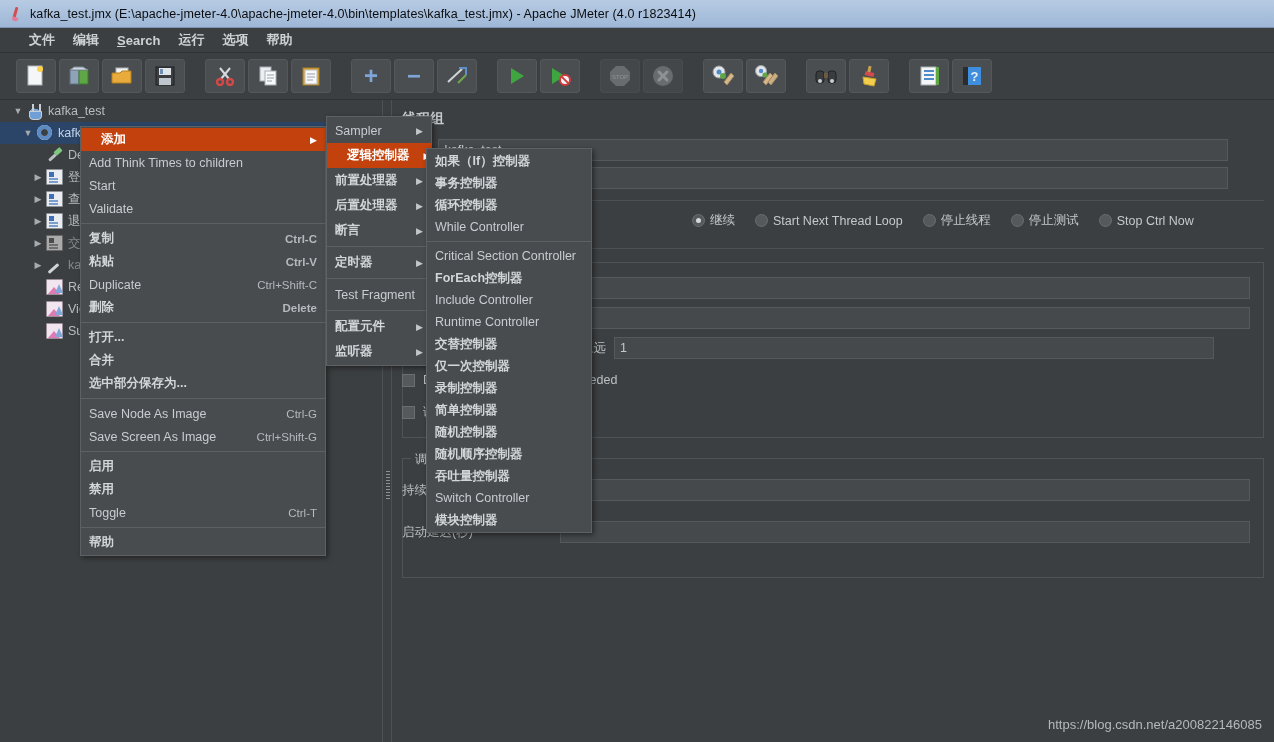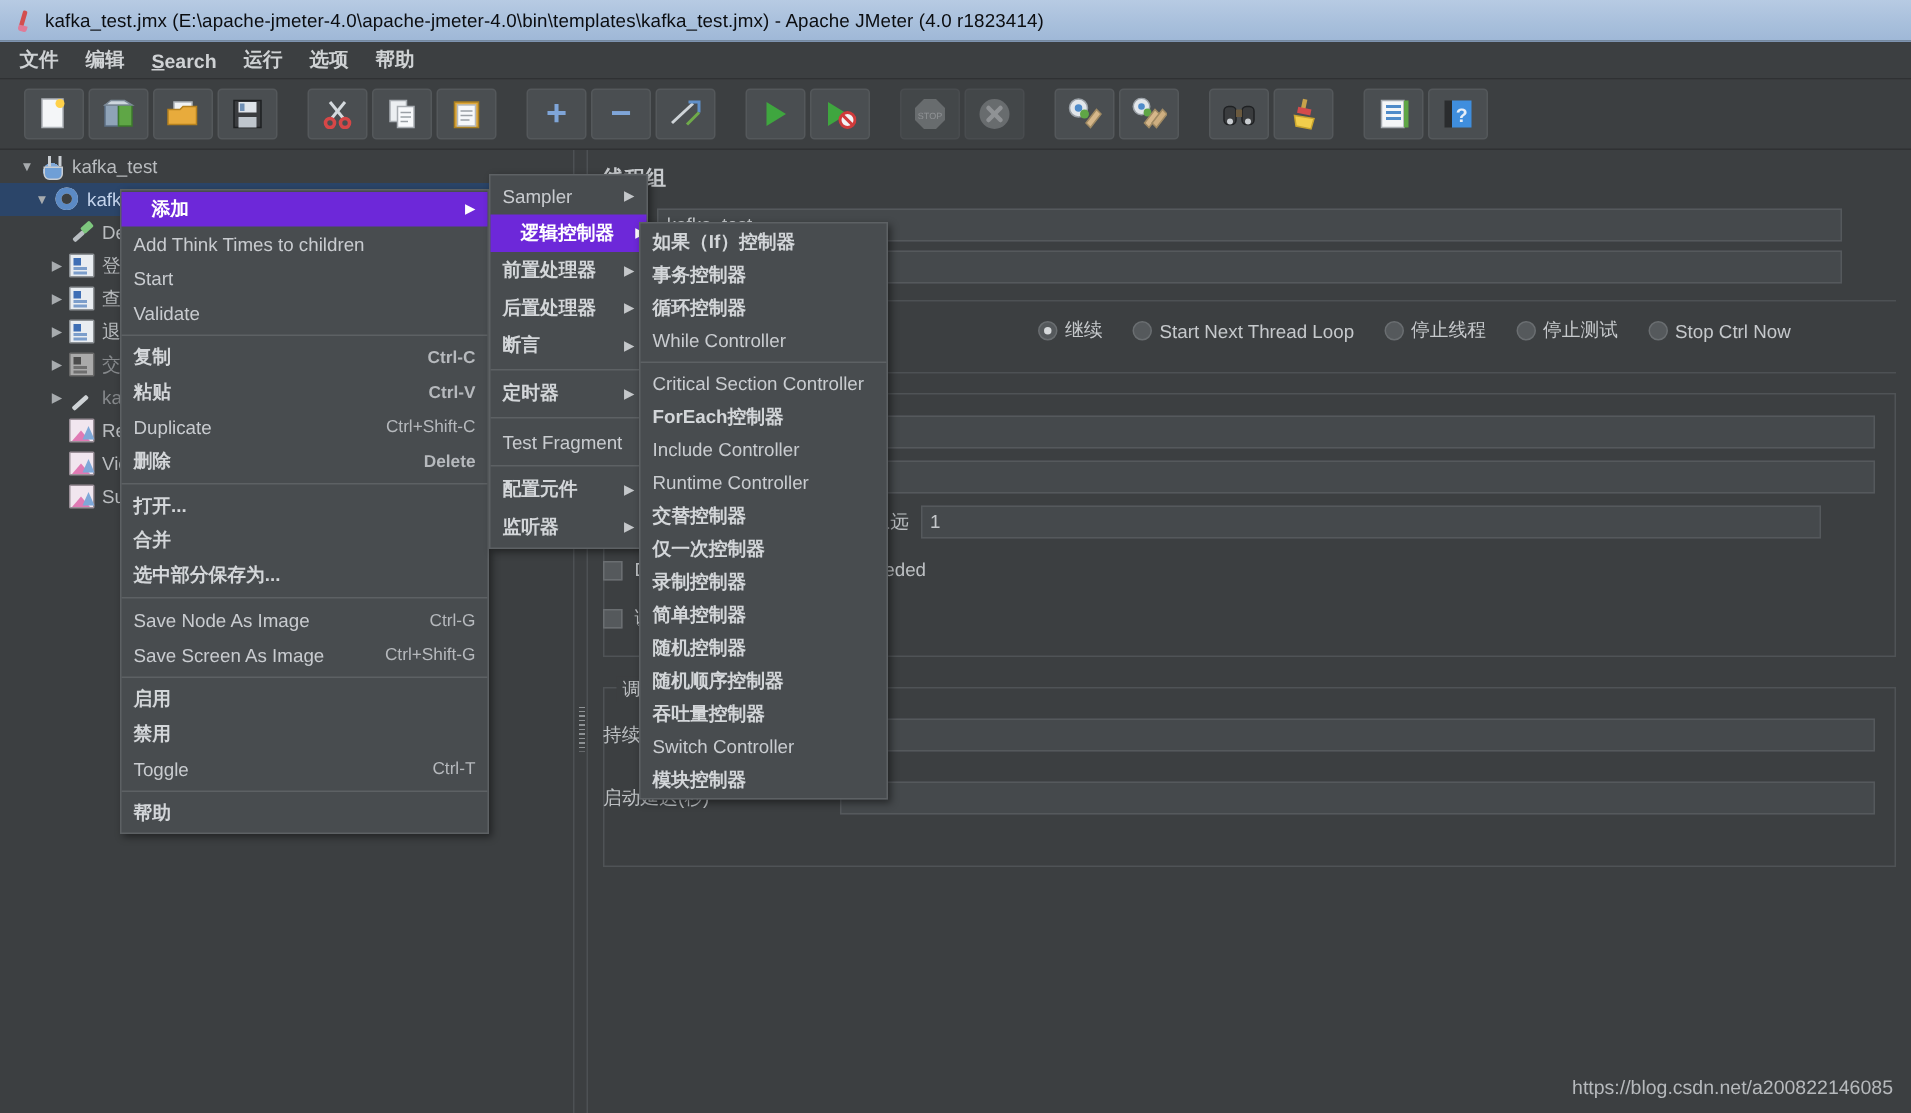--- a/index.html
+++ b/index.html
@@ -41,21 +41,21 @@
   .titlebar .tb-text {
     font-size: 12.5px; color: #0b0d10; letter-spacing: .1px;
     white-space: nowrap;
   }
 
   
   .menubar {
     position: absolute; left: 0; top: 28px; width: 1274px; height: 25px;
     background: #3c3f41;
     display: flex; align-items: center;
-    padding-left: 4px;
+    padding-left: 20px;
     border-bottom: 1px solid #2f3133;
   }
   .menubar .mi {
     font-size: 13px; color: #cfd2d4; font-weight: bold;
     padding: 2px 9px; cursor: default; white-space: nowrap;
   }
   .menubar .mi.mnemonic > u { text-decoration: underline; }
 
   
   .toolbar {
@@ -219,21 +219,21 @@
     padding: 1px 0;
     z-index: 50;
   }
   .pitem {
     display: flex; align-items: center;
     height: 23px; padding: 0 8px;
     font-size: 12.5px; color: #c9ccd0; white-space: nowrap;
     cursor: default; position: relative;
   }
   .pitem.cjk { font-weight: bold; color: #d3d6d9; }
-  .pitem.sel { background: #6d28d9; color: #ffffff; padding-left: 20px; }
+  .pitem.sel { background: #c2410c; color: #ffffff; padding-left: 20px; }
   .pitem .ptext { flex: 1 1 auto; }
   .pitem .paccel {
     font-size: 11.5px; color: #b6b9bd; margin-left: 26px;
   }
   .pitem .parrow {
     margin-left: 14px; font-size: 9px; color: #c4c7ca;
   }
   .pitem.sel .parrow { color: #fff; }
   .psep { height: 1px; background: #5d6164; margin: 3px 0; }
 

